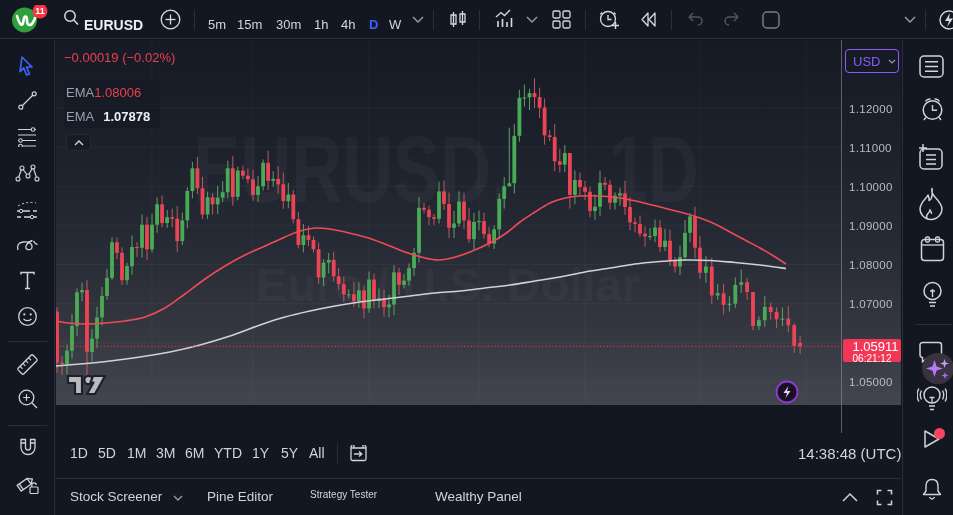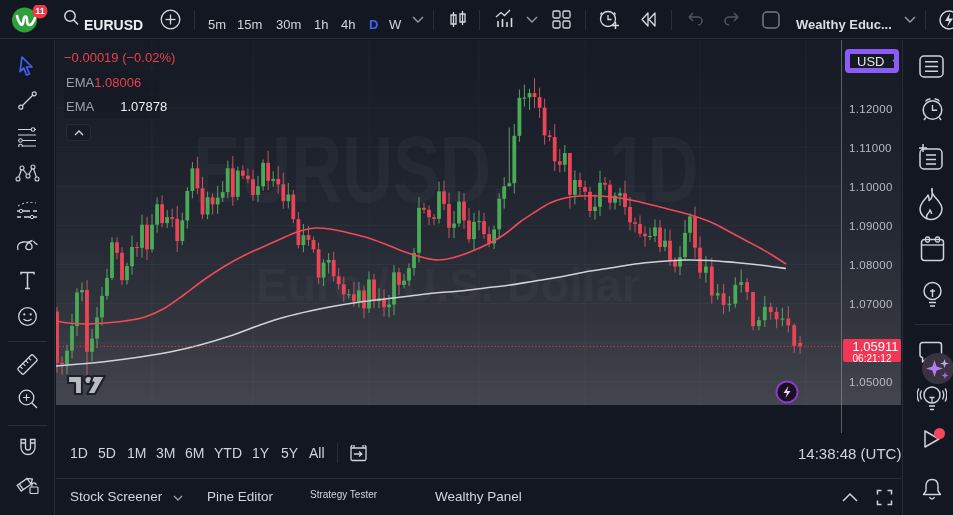--- a/index.html
+++ b/index.html
@@ -12,21 +12,21 @@
 #vline{left:785px;top:0;width:1px;height:393px;background:rgba(150,153,160,0.55);}
 #tstrip{left:0;top:365px;width:845px;height:28px;background:#41444e;border-top:1px solid #5a5d66;}
 .ml{position:absolute;top:6px;width:40px;text-align:center;font-size:11.5px;color:#b7bac3;}
 #rangerow{left:0;top:393px;width:845px;height:85px;background:#131722;}
 .pl{position:absolute;left:793px;font-size:11.5px;color:#b8bbc4;letter-spacing:0.3px;}
 .rtext{position:absolute;top:12px;font-size:14px;color:#d1d4dc;}
 #wm1{left:25px;top:76px;width:730px;text-align:center;font-size:94px;font-weight:bold;color:rgba(255,255,255,0.036);white-space:nowrap;transform:scaleX(0.75);}
 #wm2{left:27px;top:217px;width:730px;text-align:center;font-size:47px;font-weight:bold;color:rgba(255,255,255,0.033);white-space:nowrap;}
 #legend{left:8px;top:6px;z-index:5;font-size:13px;}
 .lrow{height:23px;display:flex;align-items:center;}
-#usdbox{left:789px;top:9px;width:54px;height:24px;border:5px solid #8b5cf6;border-radius:4px;color:#e5e5e5;font-size:12px;display:flex;align-items:center;z-index:6;background:rgba(22,26,35,0.4);}
+#usdbox{left:789px;top:9px;width:54px;height:24px;border:1px solid #8b5cf6;border-radius:4px;color:#8b5cf6;font-size:12px;display:flex;align-items:center;z-index:6;background:rgba(22,26,35,0.4);}
 #ptag{left:787px;top:299px;width:58px;height:23px;background:#f23655;border-radius:2px;color:#fff;z-index:6;text-align:center;line-height:1.05;padding-top:1px;}
 #ptag .p1{font-size:13px;font-weight:normal;padding-left:7px;}#ptag .p2{font-size:10px;}
 .ticon{position:absolute;top:0;height:39px;display:flex;align-items:center;}
 .tsep{position:absolute;top:10px;height:20px;width:1px;background:#2a2e39;}
 .tftxt{position:absolute;top:0;height:49px;display:flex;align-items:center;font-size:13px;color:#d3d6dd;}
 .lsep{position:absolute;left:8px;width:39px;height:1px;background:#2a2e39;}
 svg text{font-family:"Liberation Sans",sans-serif;}
 </style></head>
 <body>
 <div id="mid" class="abs">
@@ -368,28 +368,28 @@
       <span style="margin-left:7px;font-size:13px">USD</span>
       <svg width="8" height="5" style="margin-left:8px">
         <path d="M1 1 L4 4 L7 1" stroke="#9a9da6" stroke-width="1.2" fill="none"></path>
       </svg>
     </div>
   <div id="ptag" class="abs">
       <div class="p1">1.05911</div>
       <div class="p2">06:21:12</div>
     </div>
   <div id="legend" class="abs">
-    <div class="lrow" style="color:#e8404d;margin-bottom:2px">−0.00019 (−0.02%)</div>
+    <div class="lrow" style="color:#e8404d;margin-bottom:12px">−0.00019 (−0.02%)</div>
     <div class="lrow" style="background:rgba(19,23,34,0.5);width:96px;padding-left:2px">
         <span style="color:#9aa0ab">EMA</span>
         <span style="color:#e8404d;">1.08006</span>
       </div>
     <div class="lrow" style="background:rgba(19,23,34,0.55);width:96px;padding-left:2px;margin-top:1px">
         <span style="color:#9aa0ab">EMA</span>
-        <span style="color:#edeff3;font-weight:normal;margin-left:26px">1.07878</span>
+        <span style="color:#edeff3;font-weight:bold;margin-left:9px">1.07878</span>
       </div>
     <div style="margin-top:6px;margin-left:2px;width:25px;height:17px;background:#171b26;border:1px solid #262b37;border-radius:4px;display:flex;align-items:center;justify-content:center">
       <svg width="10" height="6">
           <path d="M1 5 L5 1 L9 5" stroke="#d1d4dc" stroke-width="1.4" fill="none"></path>
         </svg>
     </div>
   </div>
   <div id="rangerow" class="abs">
     <span class="rtext" style="left:14px">1D</span>
     <span class="rtext" style="left:42px">5D</span>
@@ -467,21 +467,20 @@
   <div class="tsep" style="left:671px"></div>
   <svg class="ticon" style="left:686px" width="18" height="39" viewBox="0 0 18 39">
       <path d="M3 17 h9 a4 4 0 0 1 0 8 M3 17 l4 -4 M3 17 l4 4" fill="none" stroke="#515560" stroke-width="1.5"></path>
     </svg>
   <svg class="ticon" style="left:723px" width="18" height="39" viewBox="0 0 18 39">
       <path d="M15 17 h-9 a4 4 0 0 0 0 8 M15 17 l-4 -4 M15 17 l-4 4" fill="none" stroke="#515560" stroke-width="1.5"></path>
     </svg>
   <svg class="ticon" style="left:762px" width="19" height="39">
       <rect x="1" y="12" width="16" height="16" rx="4" fill="none" stroke="#787b86" stroke-width="1.5"></rect>
     </svg>
-  <span class="tftxt" style="left:796px;font-weight:bold;color:#dadde3">Wealthy Educ...</span>
   <svg class="ticon" style="left:904px" width="12" height="39">
       <path d="M1 17 L6 22 L11 17" stroke="#9a9da6" stroke-width="1.4" fill="none"></path>
     </svg>
   <div class="tsep" style="left:925px"></div>
   <svg class="ticon" style="left:938px" width="15" height="39" viewBox="0 0 15 39">
     <circle cx="11" cy="20" r="9" fill="none" stroke="#d6d9df" stroke-width="1.4"></circle>
     <path d="M12 13 L7 21 h4 L9 27 L15 18.5 h-4 z" fill="#d6d9df"></path>
   </svg>
 </div>
 <div id="leftbar" class="abs">

